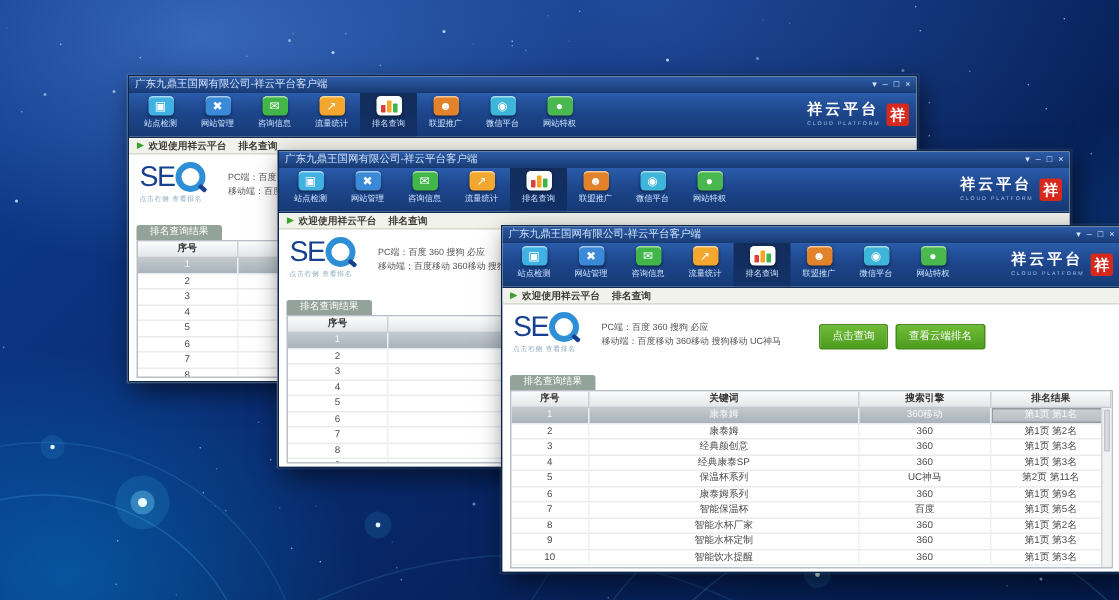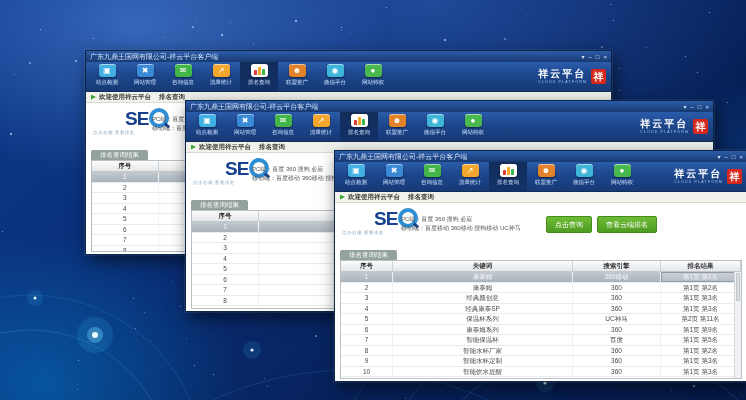--- a/index.html
+++ b/index.html
@@ -42,21 +42,21 @@
   .seal{width:15px;height:15px;background:#d7281d;color:#fff;font-size:10px;font-weight:bold;
     display:flex;align-items:center;justify-content:center;margin-left:4px;border-radius:2px;}
   .content{position:relative;background:#fff;height:calc(100% - 41px);}
   .welcomebar{height:10px;background:#f2f2ed;border-bottom:1px solid #d9d9cf;display:flex;
     align-items:center;padding:0 5px;font-size:6.5px;color:#3c3c33;font-weight:bold;}
   .flag{width:5px;height:5px;background:#3aa32e;margin-right:3px;clip-path:polygon(0 0,100% 50%,0 100%);}
   .wsec{margin-left:8px;}
   .seoarea{position:relative;height:47px;}
   .seologo{position:absolute;left:7px;top:5px;}
   .seorow{display:flex;align-items:center;}
-  .seotxt{font-size:19px;font-weight:bold;color:#17418e;letter-spacing:-1px;line-height:1;margin-left:32px;}
+  .seotxt{font-size:19px;font-weight:normal;color:#17418e;letter-spacing:-1px;line-height:1;}
   .lens{width:12px;height:12px;border:4px solid #2e8fd6;border-radius:50%;margin-left:1px;position:relative;
     background:radial-gradient(circle at 35% 35%,#fff 55%,#cfe7f7);}
   .lens:after{content:"";position:absolute;width:6px;height:3px;background:#17418e;right:-5px;bottom:-3px;
     transform:rotate(40deg);border-radius:1px;}
   .seocap{font-size:4.5px;color:#8fa9bd;margin-top:2px;letter-spacing:.5px;}
   .engines{position:absolute;left:66px;top:12px;font-size:6px;color:#555;line-height:9px;white-space:nowrap;}
   .btns{position:absolute;right:90px;top:13px;display:flex;gap:5px;}
   .gbtn{height:17px;padding:0 8px;background:linear-gradient(#6dbb35,#4f9d20);border:1px solid #458c1b;
     border-radius:2px;color:#fff;font-size:7px;font-family:inherit;cursor:pointer;line-height:1;}
   .tabstrip{padding:0 5px;height:10px;display:flex;align-items:flex-end;}

